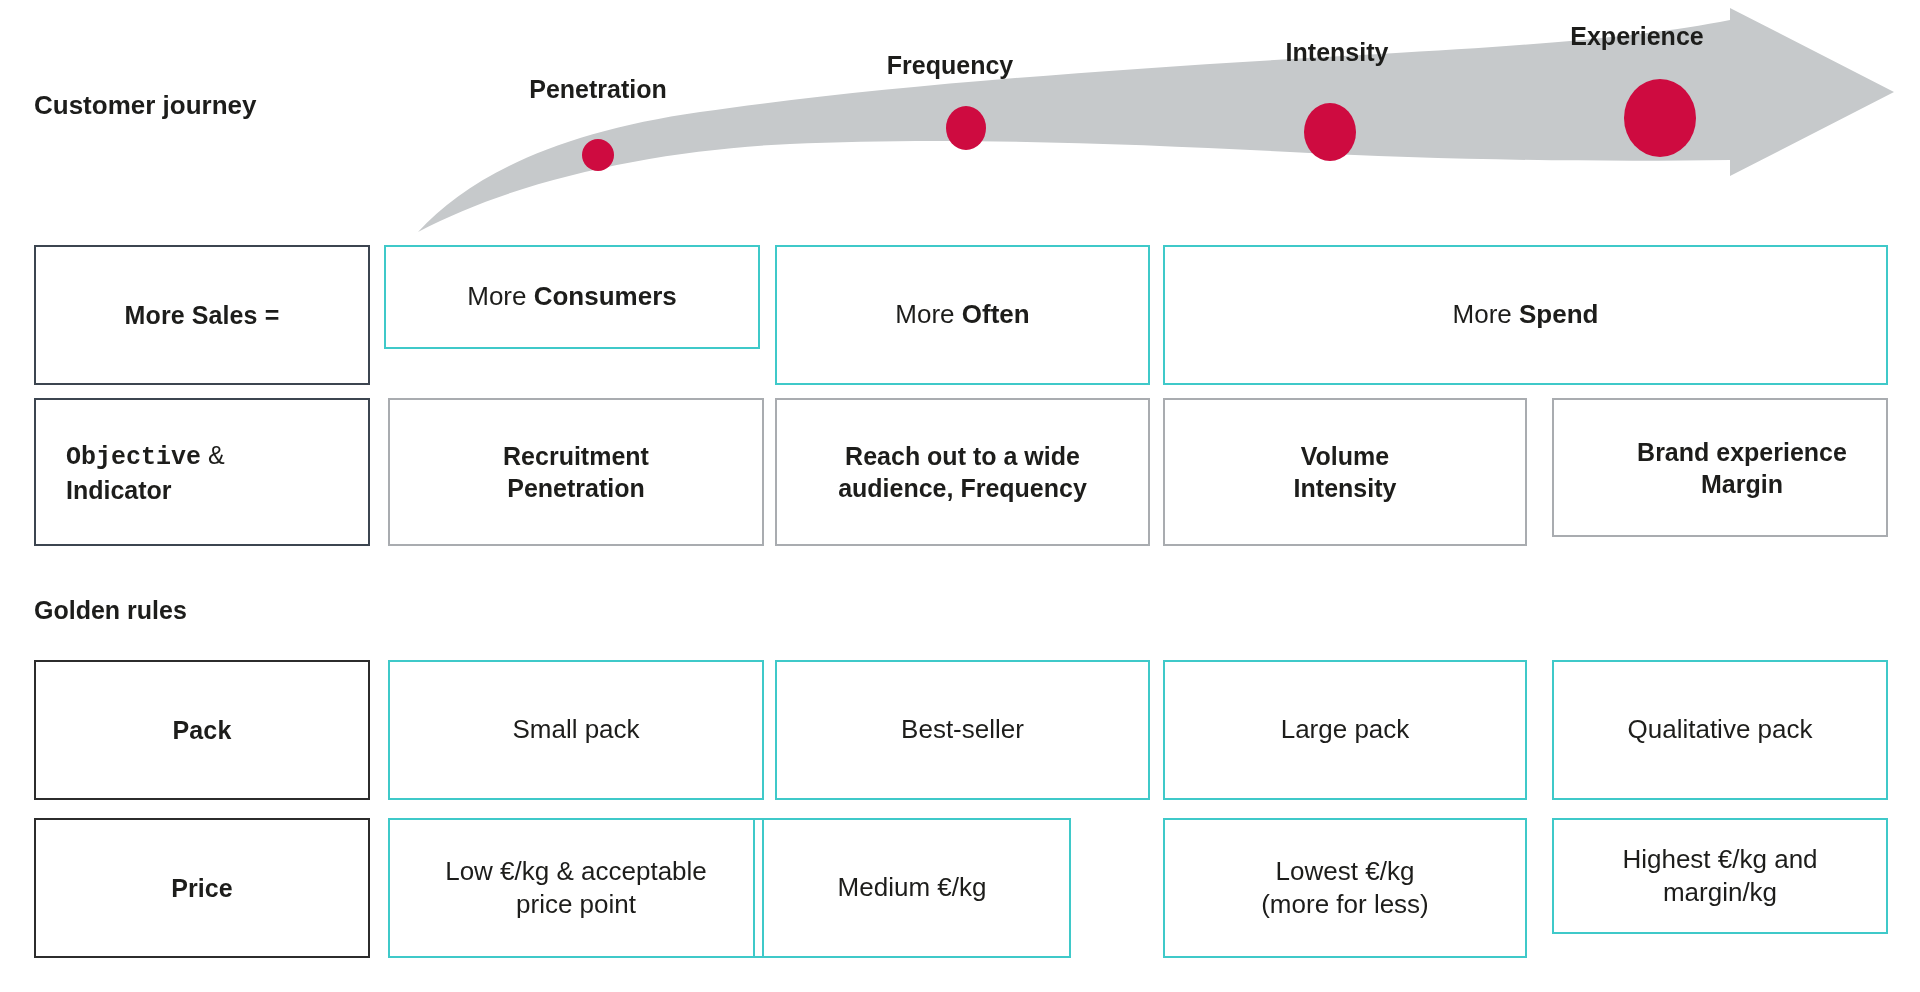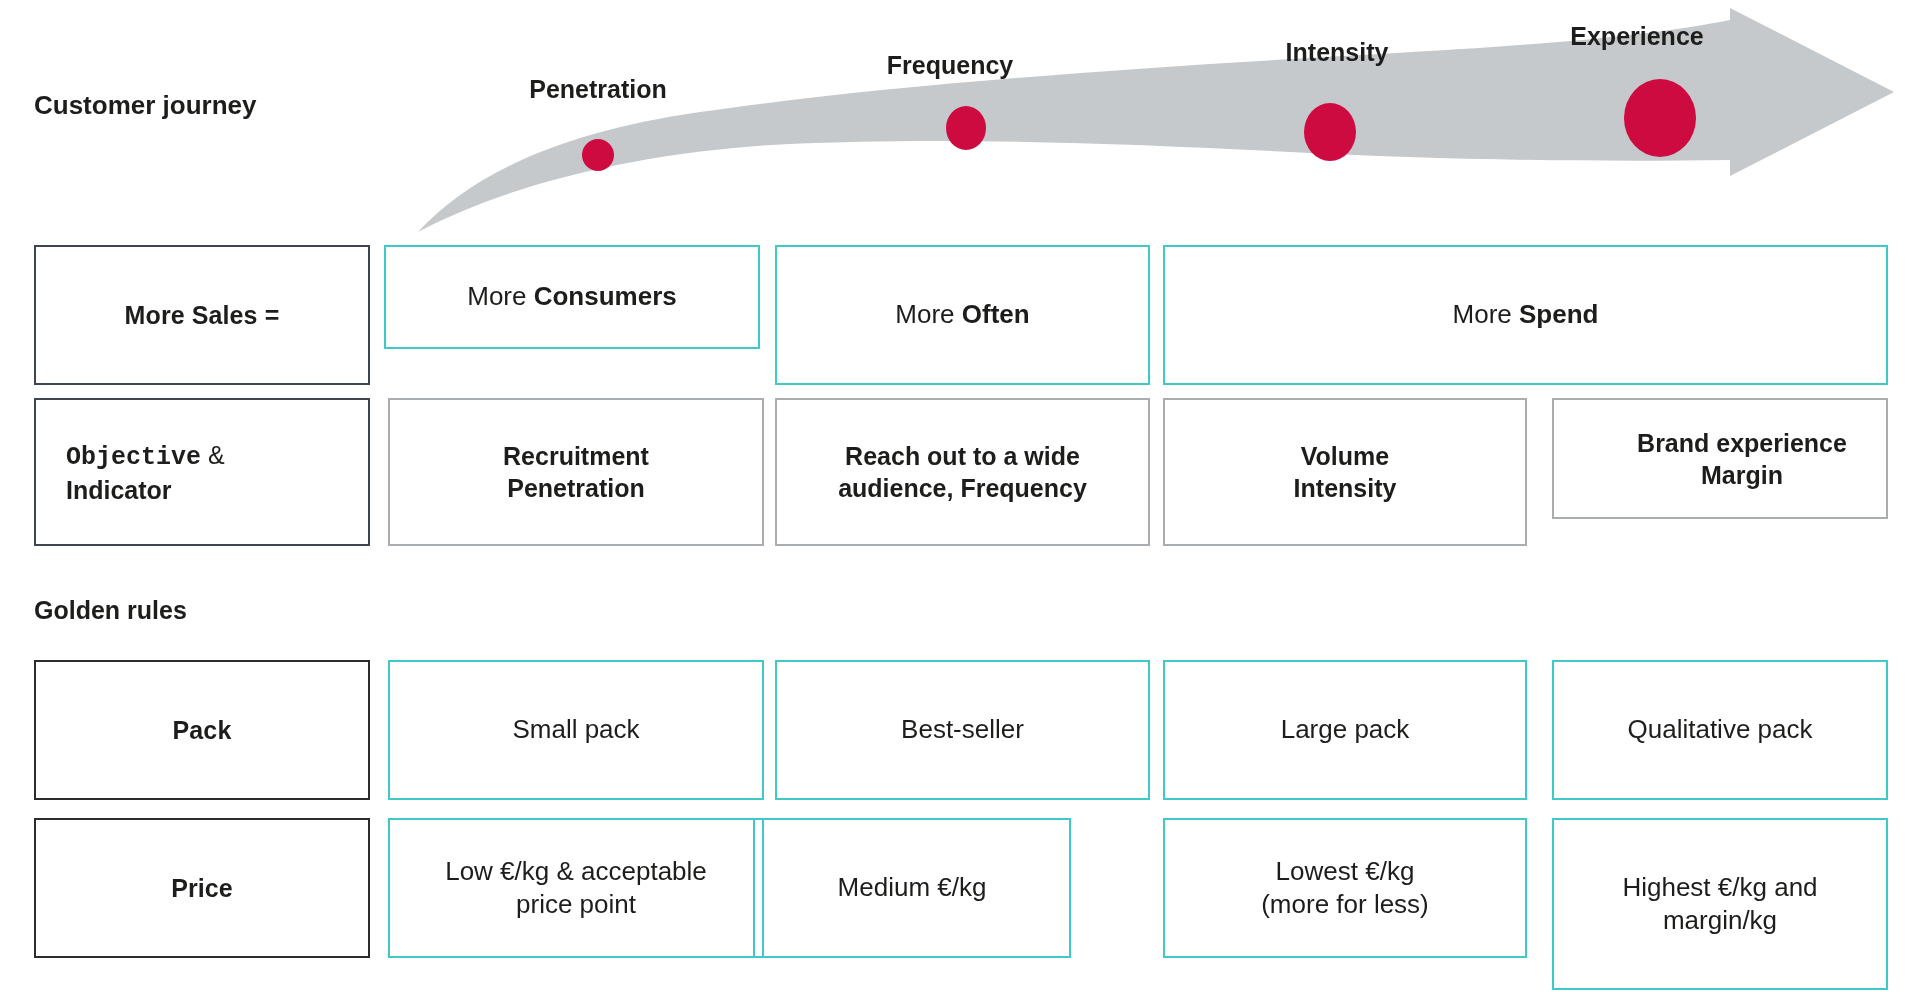--- a/index.html
+++ b/index.html
@@ -164,21 +164,21 @@
     </span>
   </div>
 
   <div class="cell b-gray two-line" style="left:1163px; top:398px; width:364px; height:148px;">
     <span class="txt">
       <span class="l1">Volume</span>
       <span class="l2">Intensity</span>
     </span>
   </div>
 
-  <div class="cell b-gray two-line" style="left:1552px; top:398px; width:336px; height:121px;padding-left:44px;">
+  <div class="cell b-gray two-line" style="left:1552px; top:398px; width:336px; height:139px;padding-left:44px;">
     <span class="txt">
       <span class="l1">Brand experience</span>
       <span class="l2">Margin</span>
     </span>
   </div>
 </div>
 
 <div id="golden-rules-heading">Golden rules</div>
 
 <div class="row">
@@ -215,17 +215,17 @@
 
   <div class="cell b-teal body-cell" style="left:753px; top:818px; width:318px; height:140px;">
     <span class="txt" style="white-space:pre-line;">Medium €/kg</span>
   </div>
 
   <div class="cell b-teal body-cell" style="left:1163px; top:818px; width:364px; height:140px;">
     <span class="txt" style="white-space:pre-line;">Lowest €/kg
 (more for less)</span>
   </div>
 
-  <div class="cell b-teal body-cell" style="left:1552px; top:818px; width:336px; height:172px;">
+  <div class="cell b-teal body-cell" style="left:1552px; top:818px; width:336px; height:116px;">
     <span class="txt" style="white-space:pre-line;">Highest €/kg and
 margin/kg</span>
   </div>
 </div>
 
 </body></html>

